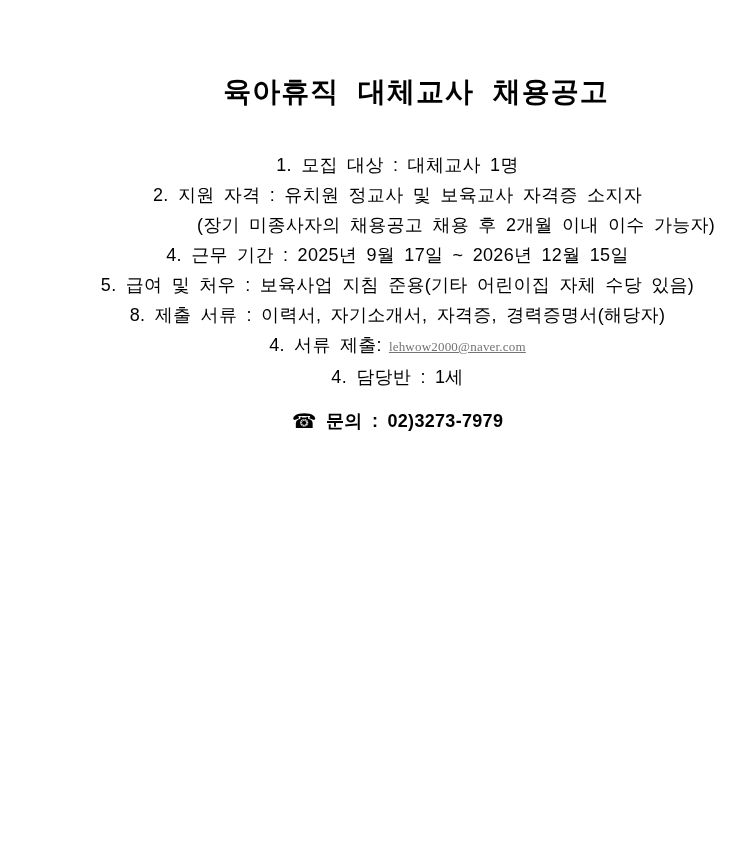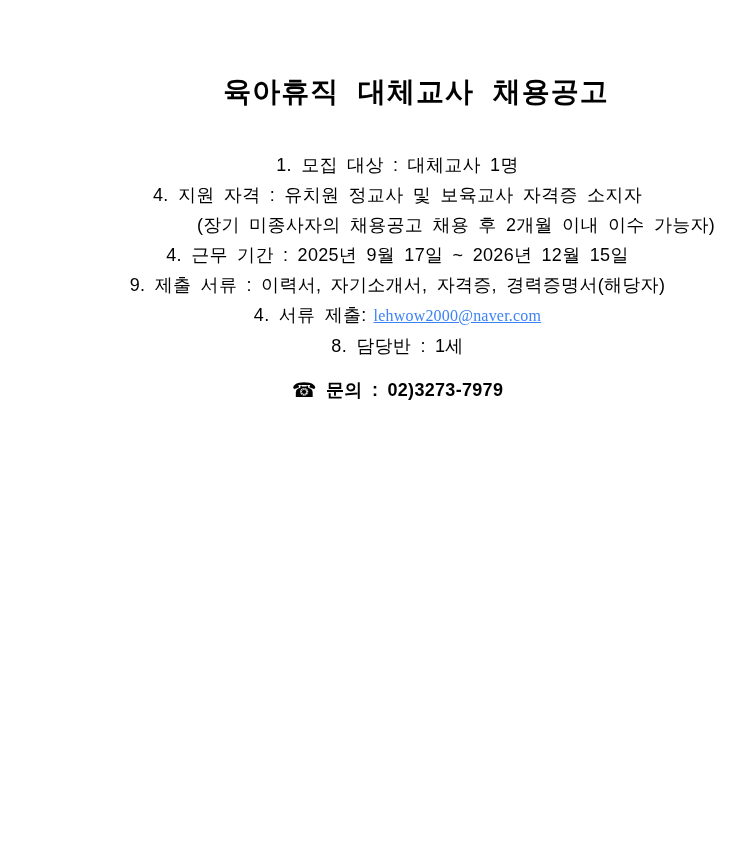--- a/index.html
+++ b/index.html
@@ -43,24 +43,24 @@
     word-spacing: 4px;
     text-align: center;
   }
   .line {
     white-space: nowrap;
   }
   .line.indent {
     padding-left: 117px;
   }
   .email-link {
-    color: #3b82f6;
+    color: #737373;
     text-decoration: underline;
     font-family: "Liberation Serif", "DejaVu Serif", serif;
-    font-size: 16px;
+    font-size: 13px;
     letter-spacing: 0.2px;
     word-spacing: normal;
     cursor: pointer;
     margin-left: 7px;
   }
   .contact-line {
     margin-top: 14px;
     white-space: nowrap;
     font-weight: bold;
   }
@@ -74,35 +74,36 @@
 <body>
 
 <div class="page">
 
   <div class="title">육아휴직 대체교사 채용공고</div>
 
   <div class="body-text">
 
     <div class="line">1. 모집 대상 : 대체교사 1명</div>
 
-    <div class="line">4. 지원 자격 : 유치원 정교사 및 보육교사 자격증 소지자</div>
+    <div class="line">2. 지원 자격 : 유치원 정교사 및 보육교사 자격증 소지자</div>
 
     <div class="line indent">(장기 미종사자의 채용공고 채용 후 2개월 이내 이수 가능자)</div>
 
     <div class="line">4. 근무 기간 : 2025년 9월 17일 ~ 2026년 12월 15일</div>
 
 
+    <div class="line">5. 급여 및 처우 : 보육사업 지침 준용(기타 어린이집 자체 수당 있음)</div>
 
-    <div class="line">9. 제출 서류 : 이력서, 자기소개서, 자격증, 경력증명서(해당자)</div>
+    <div class="line">8. 제출 서류 : 이력서, 자기소개서, 자격증, 경력증명서(해당자)</div>
 
     <div class="line">
       <span>4. 서류 제출:</span><a class="email-link">lehwow2000@naver.com</a>
     </div>
 
-    <div class="line">8. 담당반 : 1세</div>
+    <div class="line">4. 담당반 : 1세</div>
 
     <div class="contact-line">
       <span class="phone-icon">☎</span><span>문의 : 02)3273-7979</span>
     </div>
 
   </div>
 
 </div>
 
 </body></html>

